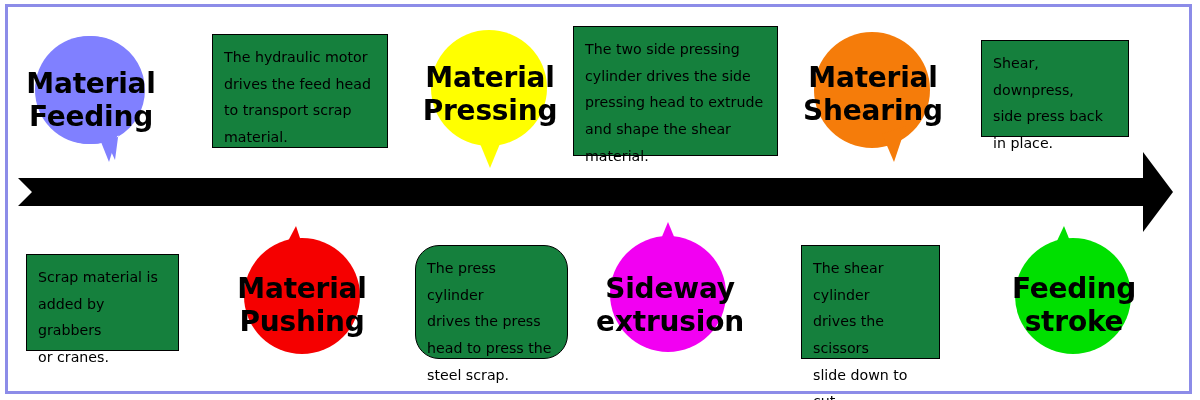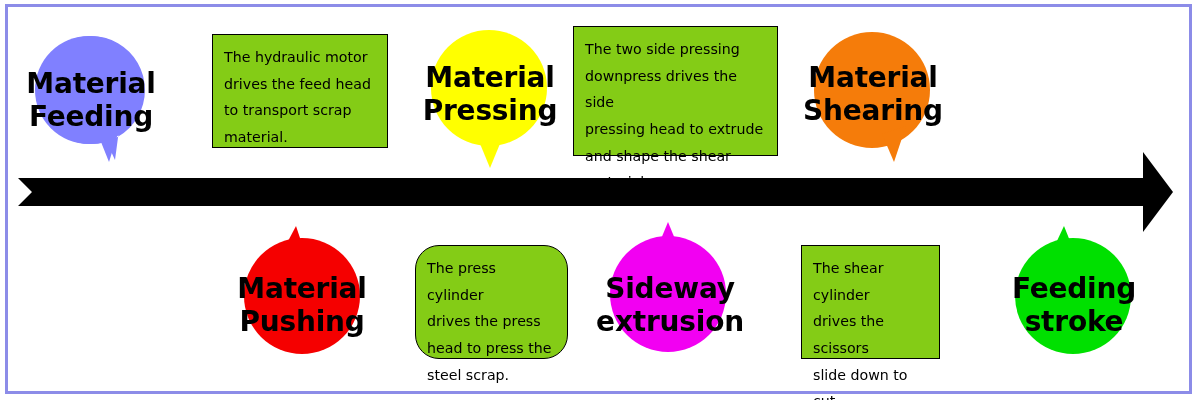--- a/index.html
+++ b/index.html
@@ -60,21 +60,21 @@
     letter-spacing: -0.2px;
     white-space: pre-line;
     pointer-events: none;
   }
 
   
   .note {
     position: absolute;
     box-sizing: border-box;
     border: 1.6px solid #000000;
-    background: #84cc16;
+    background: #15803d;
     color: #000000;
     font-size: 14.2px;
     line-height: 1.88;
     padding: 9px 11px 6px 11px;
     white-space: pre-line;
   }
 </style>
 </head>
 <body>
 
@@ -142,26 +142,32 @@
     <div class="bubble-label" style="top:16px;">Feeding
 stroke</div>
   </div>
 
   <div class="note" style="left:212px; top:34px; width:176px; height:114px;">The hydraulic motor
 drives the feed head
 to transport scrap
 material.</div>
 
   <div class="note" style="left:573px; top:26px; width:205px; height:130px;">The two side pressing
-downpress drives the side
+cylinder drives the side
 pressing head to extrude
 and shape the shear
 material.</div>
 
+  <div class="note" style="left:981px; top:40px; width:148px; height:97px;">Shear, downpress,
+side press back
+in place.</div>
 
+  <div class="note" style="left:26px; top:254px; width:153px; height:97px;">Scrap material is
+added by grabbers
+or cranes.</div>
 
   <div class="note" style="left:415px; top:245px; width:153px; height:114px;border-radius:24px;">The press cylinder
 drives the press
 head to press the
 steel scrap.</div>
 
   <div class="note" style="left:801px; top:245px; width:139px; height:114px;">The shear cylinder
 drives the scissors
 slide down to cut
 the shear material.</div>

